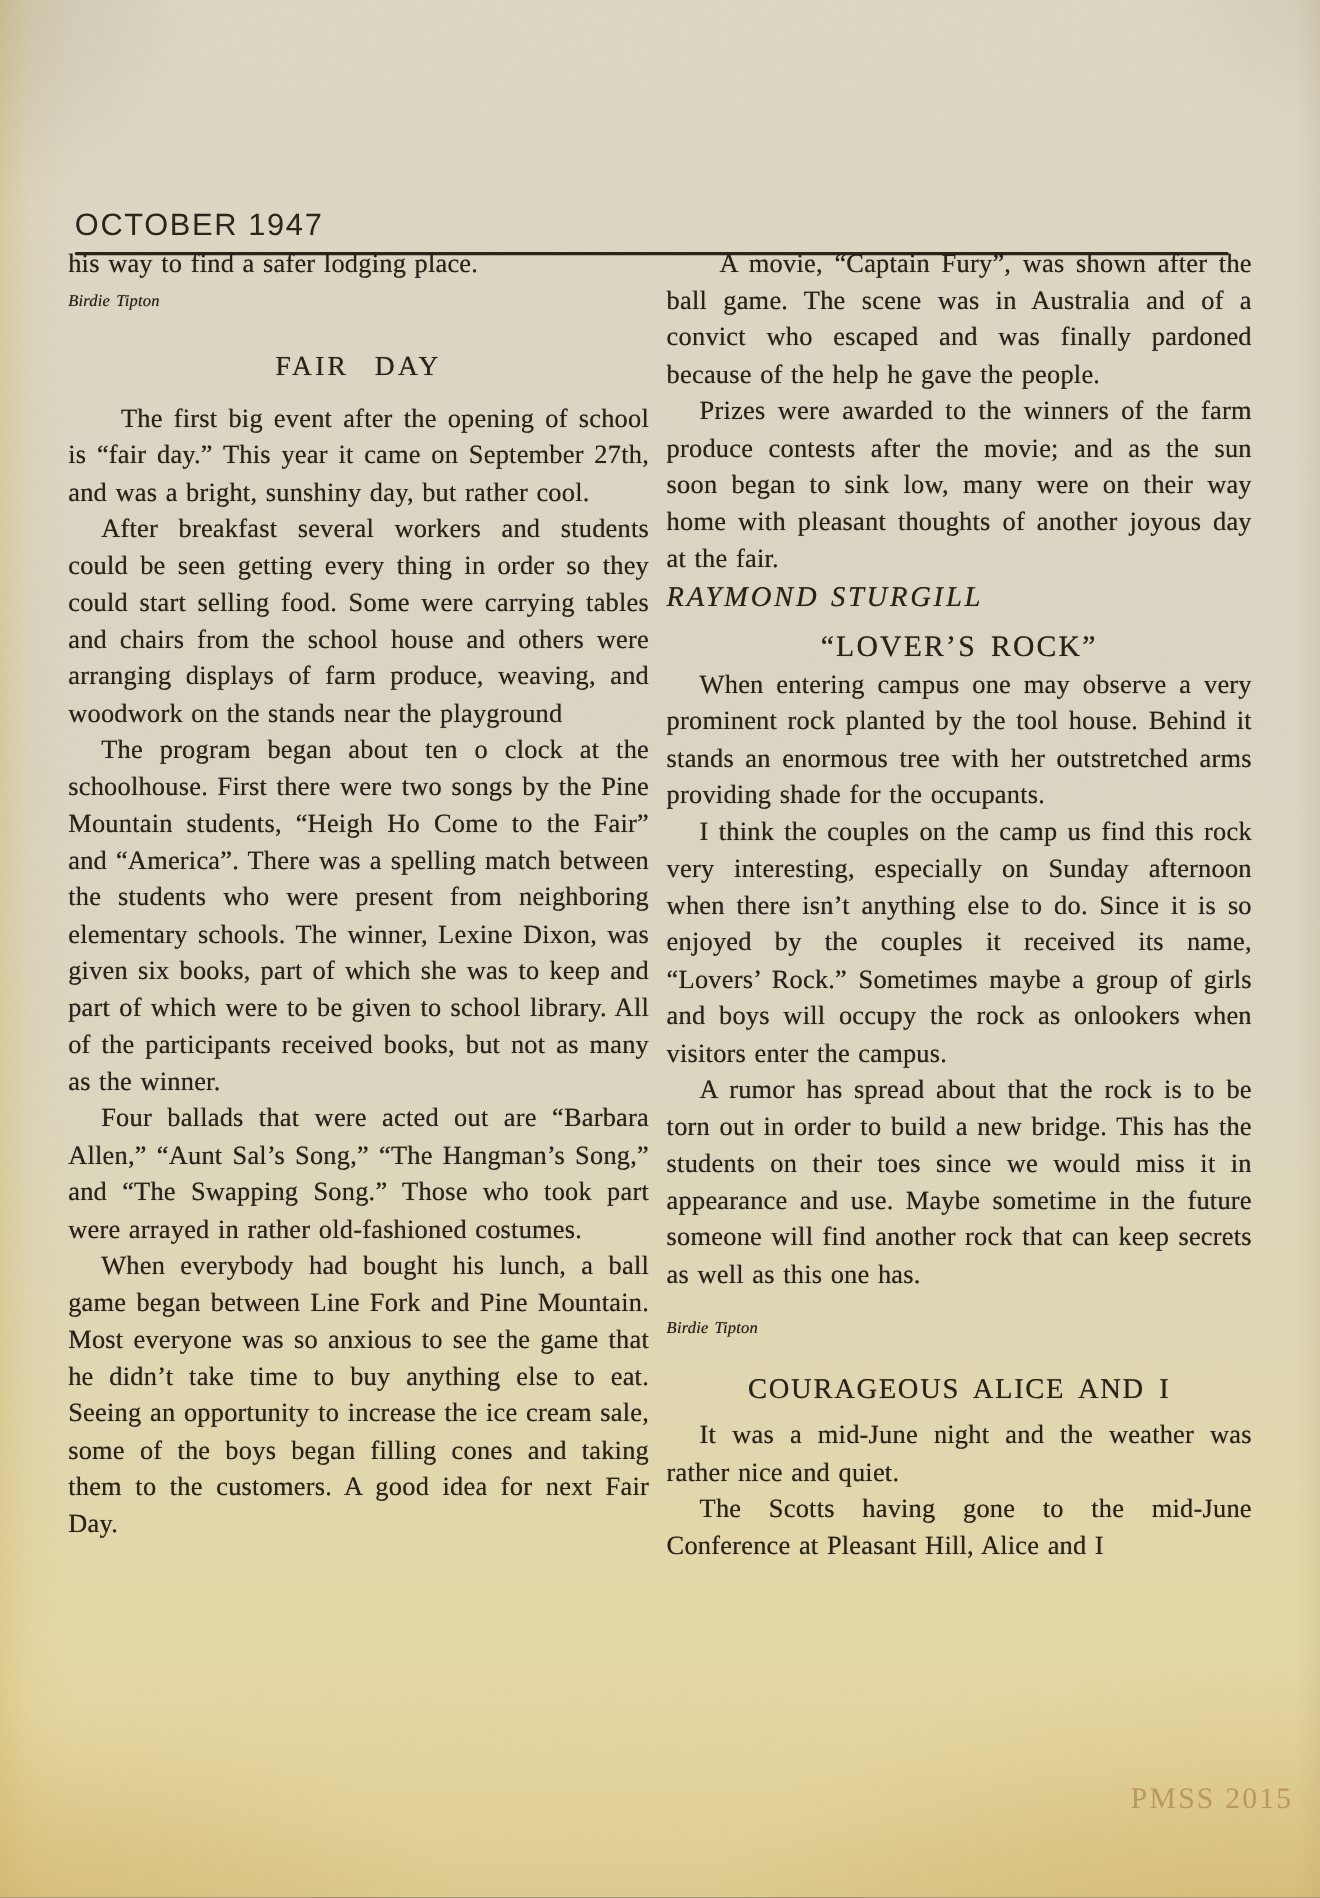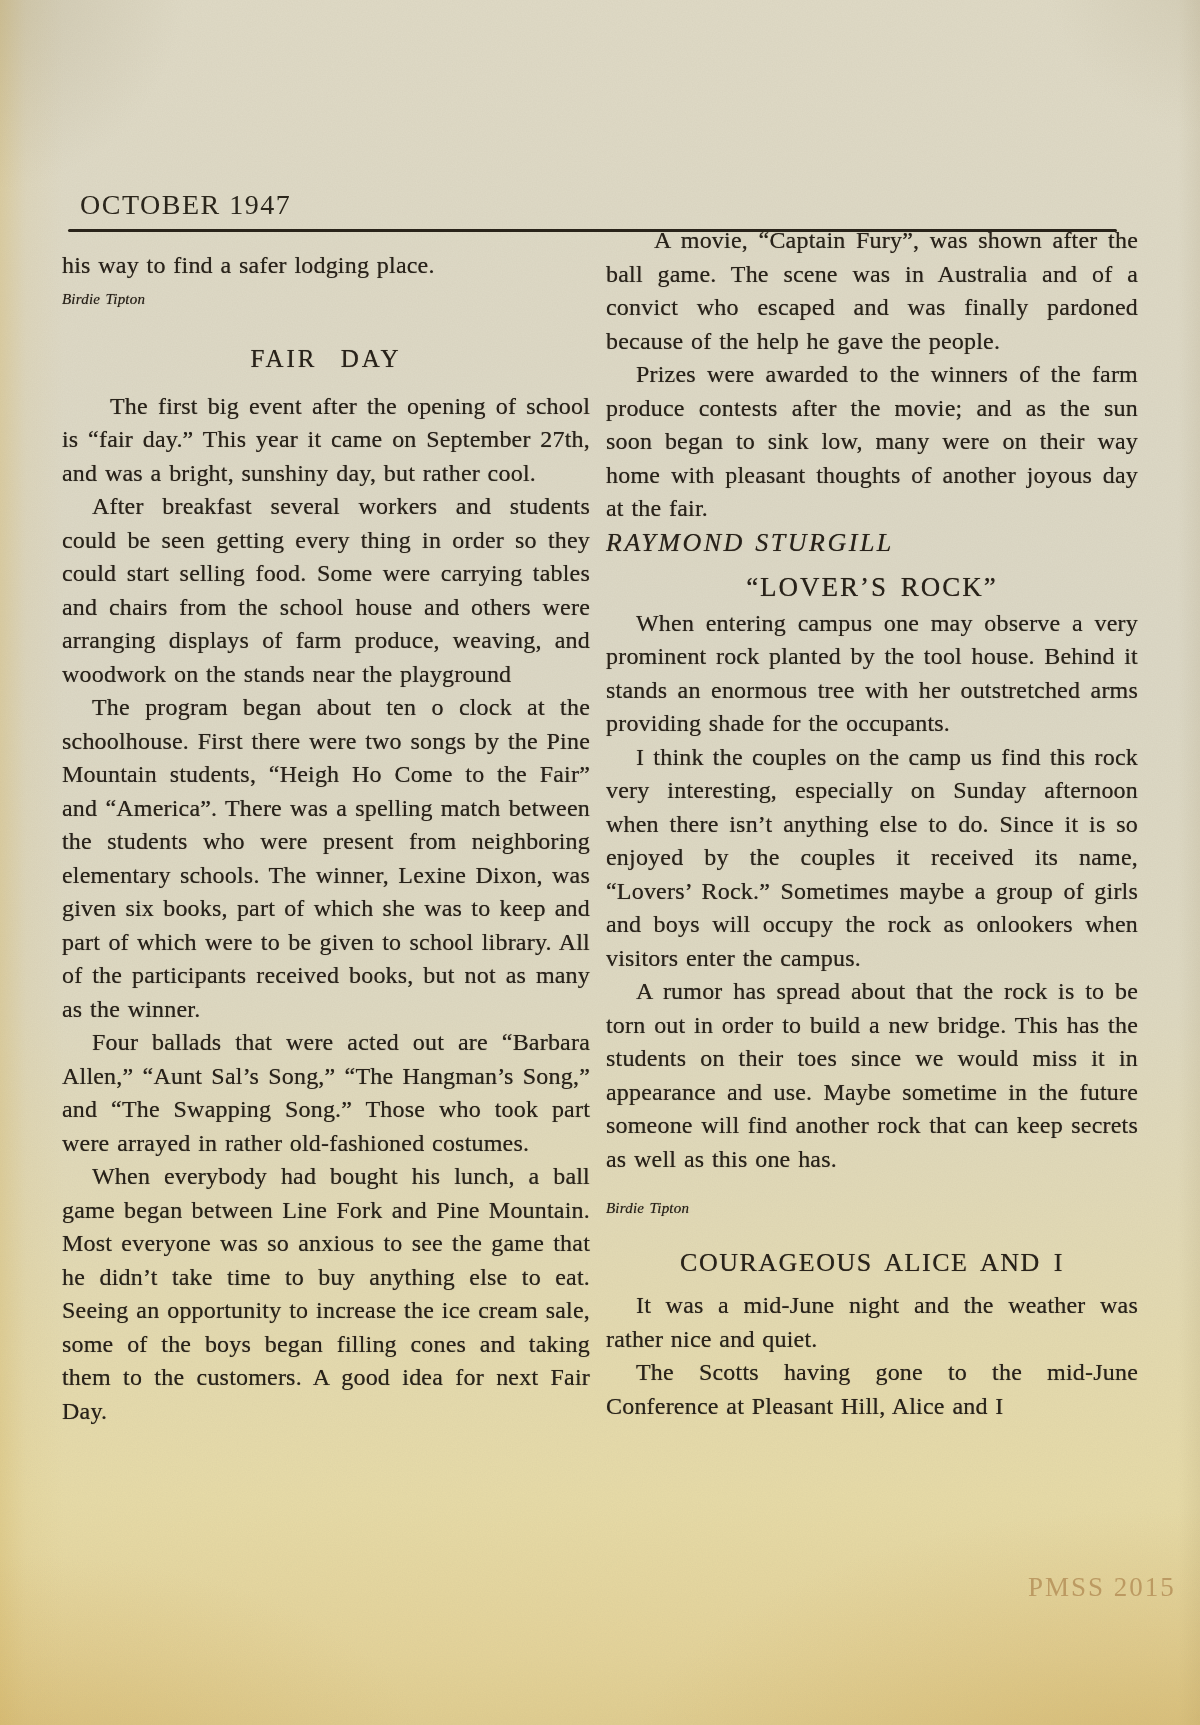--- a/index.html
+++ b/index.html
@@ -13,45 +13,44 @@
       radial-gradient(circle 240px at 101% -2%, rgba(145,132,92,0.16), rgba(145,132,92,0) 70%),
       radial-gradient(ellipse 850px 430px at 96% 103%, rgba(200,156,66,0.34), rgba(200,156,66,0) 62%),
       radial-gradient(ellipse 650px 330px at 2% 102%, rgba(202,160,74,0.30), rgba(202,160,74,0) 62%),
       linear-gradient(90deg, rgba(212,182,100,0.38) 0px, rgba(212,182,100,0.10) 26px, rgba(212,182,100,0) 64px),
       linear-gradient(270deg, rgba(130,108,62,0.10) 0px, rgba(130,108,62,0) 22px),
       linear-gradient(180deg, #dfdac6 0%, #dcd8c6 38%, #ded9c2 58%, #e3dab3 74%, #e7dba7 87%, #e4d399 96%, #e0cd8f 100%);
   }
   .grain{position:absolute;left:0;top:0;pointer-events:none;}
   .masthead{
     position:absolute;left:68px;top:190px;
-    font-family:Liberation Serif, serif;
+    font-family:Liberation Sans, sans-serif;
     font-size:28px;line-height:30px;
     letter-spacing:1.5px;
     color:#2b261c;
-    margin-left:12px;
   }
   .rule{
     position:absolute;left:68px;top:229px;
     width:1049px;height:3px;
     background:#29231a;
     border-radius:2px;
   }
   .col{
     position:absolute;top:224px;
     font-family:"Liberation Serif","DejaVu Serif",serif;
     font-size:24px;line-height:33.5px;
     color:#28221a;
     text-shadow:0 0 0.7px rgba(38,30,18,0.65);
     letter-spacing:0.2px;
     word-spacing:1.5px;
   }
   .col-left{left:62px;width:528px;}
   .col-right{left:606px;width:532px;}
   .col p{margin:0;text-indent:30px;text-align:justify;}
-  .col p.no-indent{text-indent:0;margin-top:25px;}
+  .col p.no-indent{text-indent:0;}
   .col p.indent-lg{text-indent:48px;}
   .byline{
     margin:0;text-align:right;text-indent:0 !important;
     font-style:italic;font-weight:normal;
     font-size:15px;
   }
   .byline-pad-left{padding-right:26px;}
   .byline-pad-right{padding-right:16px;margin-top:16px !important;}
   .byline-caps{
     margin:4px 0 0;text-align:right;text-indent:0 !important;
@@ -60,21 +59,21 @@
   }
   .heading{
     text-align:center;font-weight:normal;
     color:#28221a;text-indent:0 !important;
     font-family:"Liberation Serif","DejaVu Serif",serif;
   }
   .h-fair{margin:26px 0 14px;font-size:25px;letter-spacing:3px;word-spacing:14px;}
   .h-rock{margin:12px 0 2px;font-size:27px;letter-spacing:2px;word-spacing:4px;}
   .h-alice{margin:20px 0 10px;font-size:26px;letter-spacing:1.5px;word-spacing:5px;}
   .watermark{
-    position:absolute;left:1028px;top:1572px;
+    position:absolute;left:1028px;top:1620px;
     font-family:"Liberation Serif","DejaVu Serif",serif;
     font-size:27px;letter-spacing:2px;
     color:rgba(158,112,56,0.55);
   }
 </style>
 </head>
 <body>
 
 <div class="page">
 

